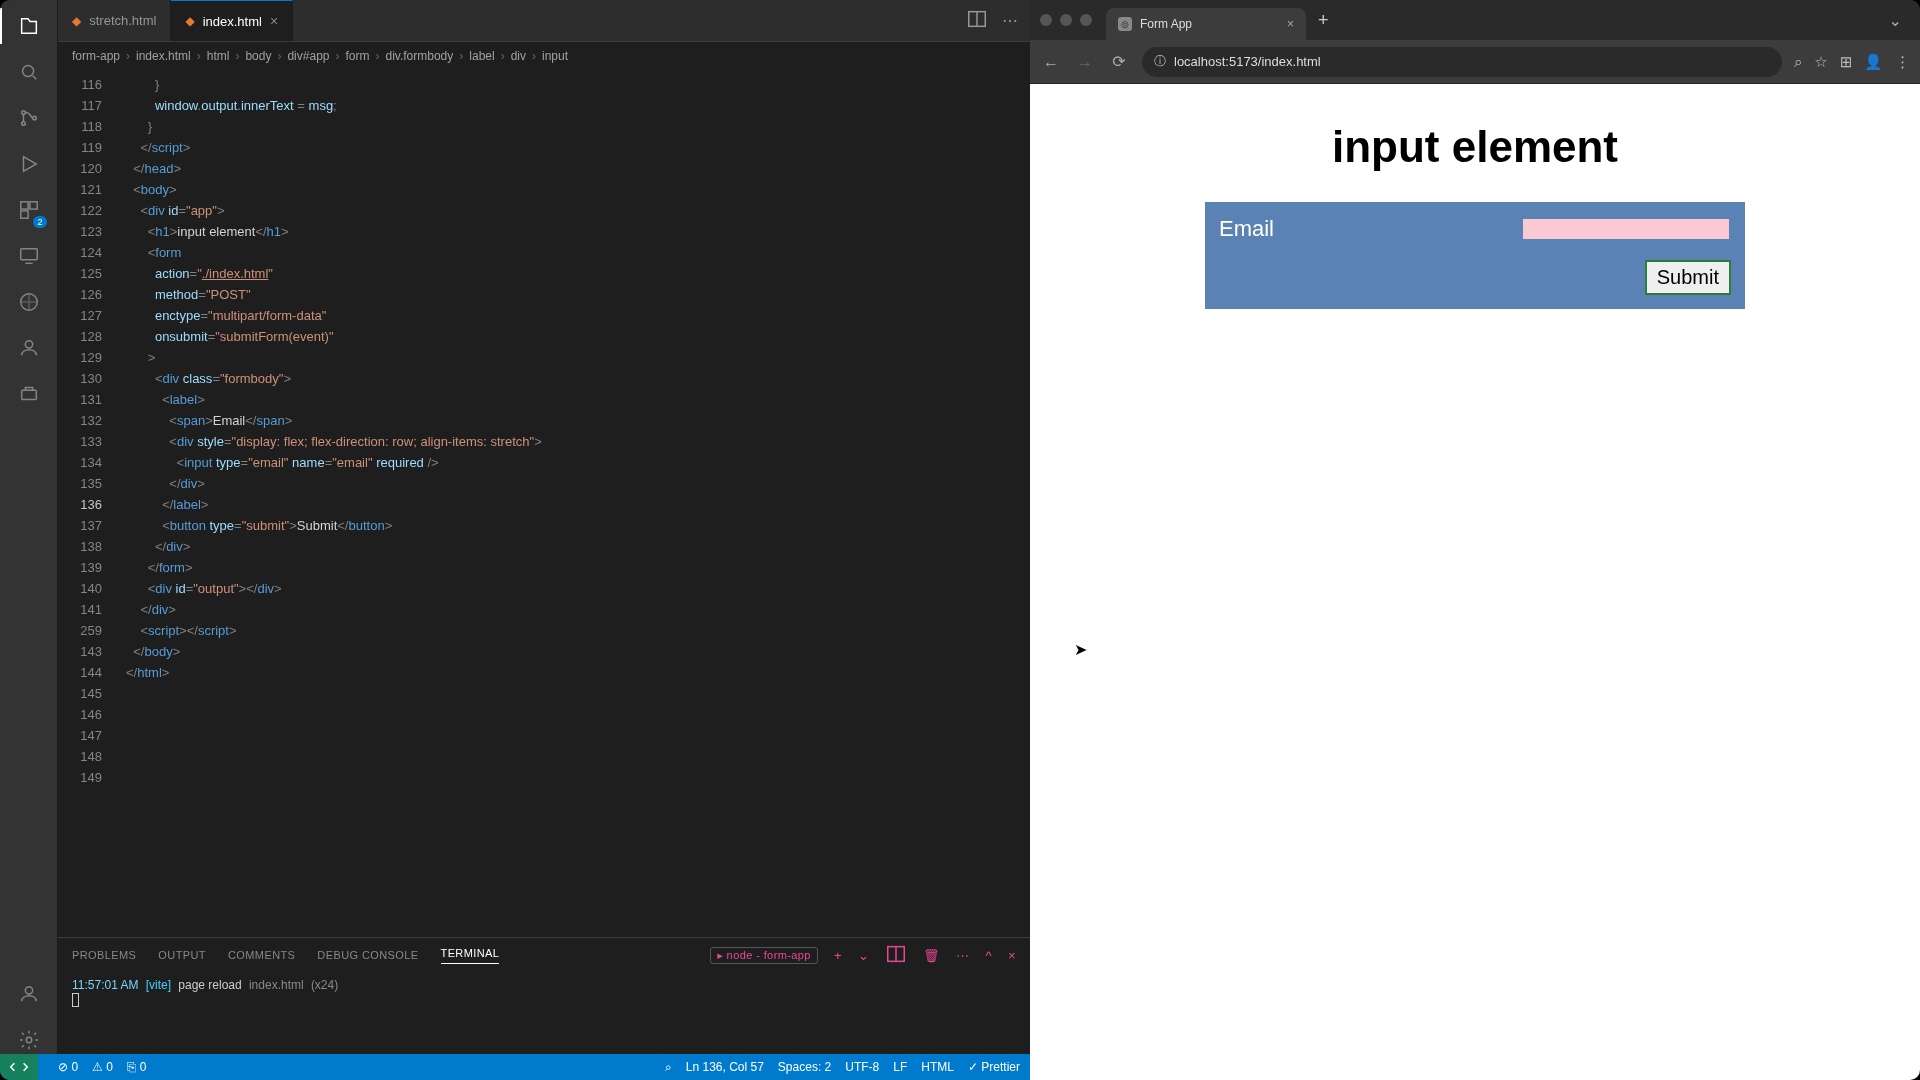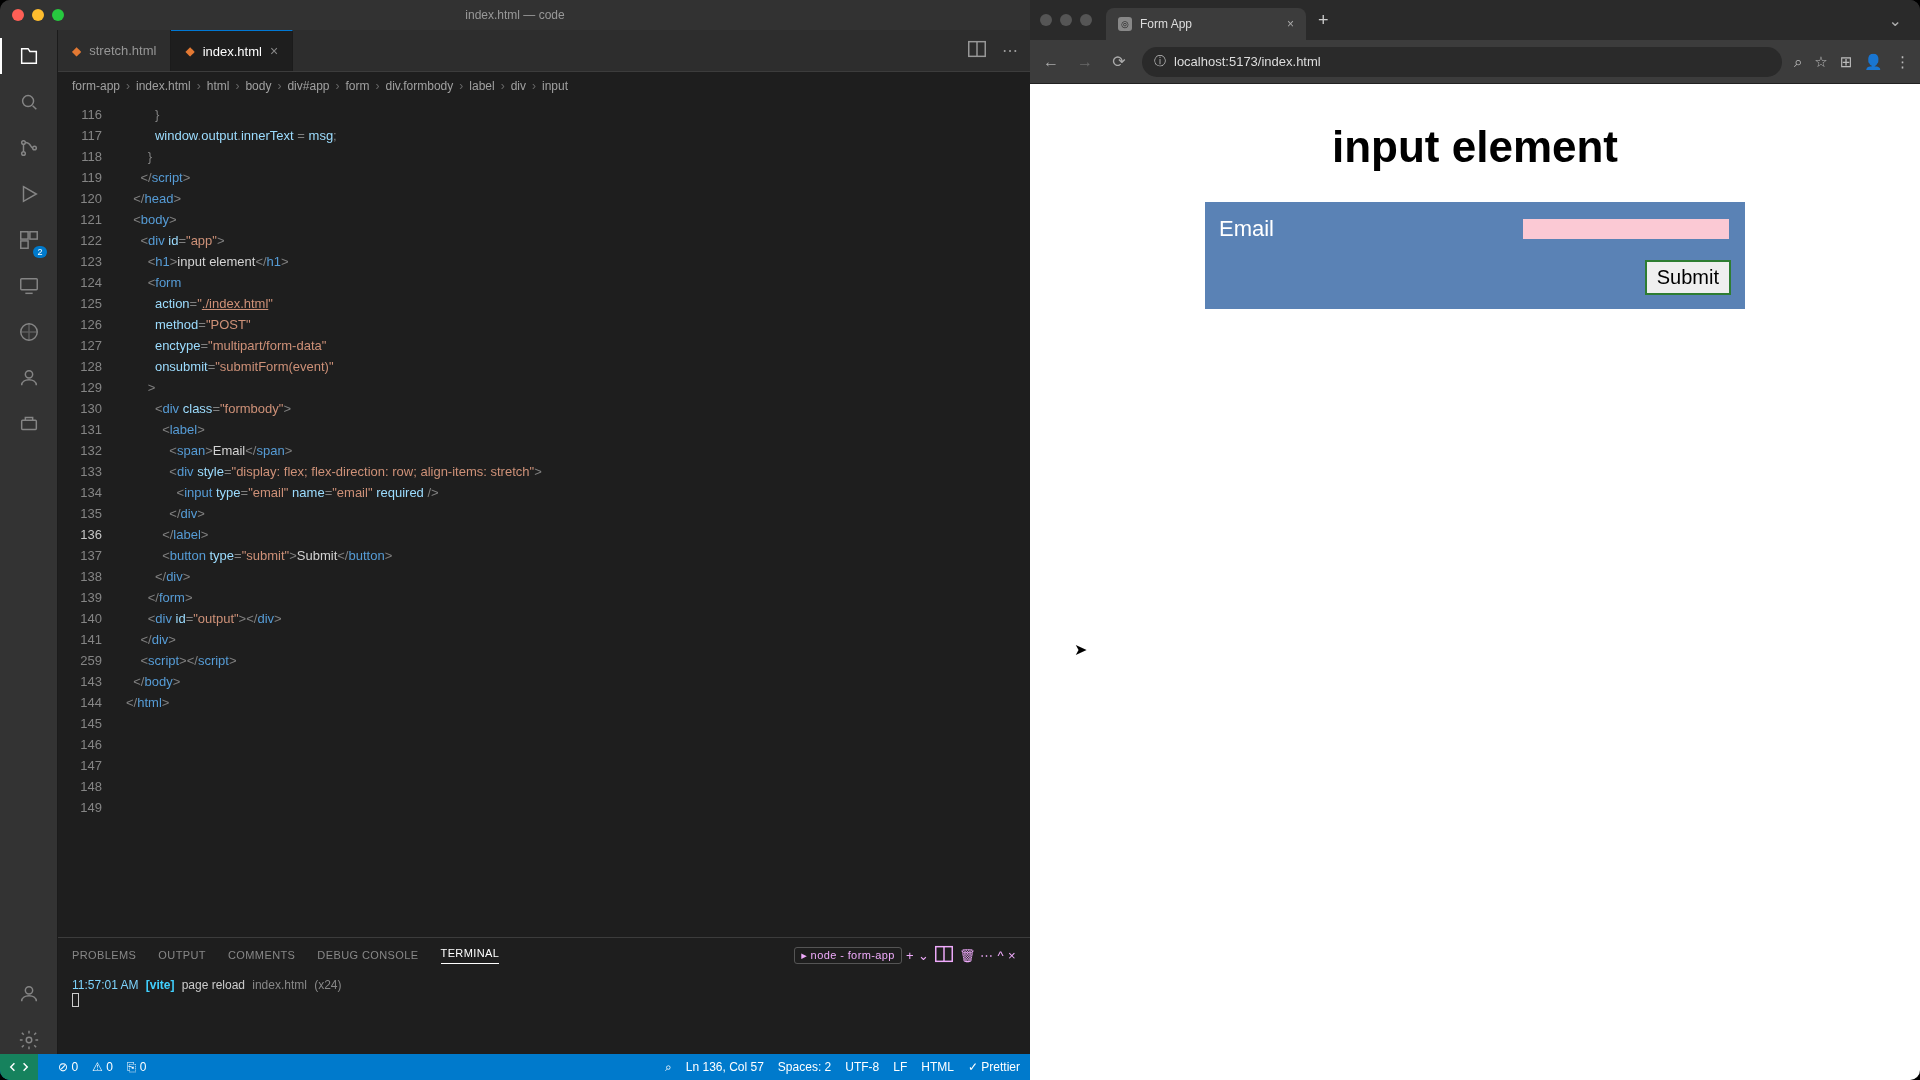--- a/index.html
+++ b/index.html
@@ -59,23 +59,23 @@
   .gutter div.cur{color:#c6c6c6}
   .code{flex:1;padding:4px 0;color:var(--tok-text);white-space:pre;overflow:hidden}
   .code .l{display:block;padding-left:6px}
   .t{color:var(--tok-tag)}.a{color:var(--tok-attr)}.s{color:var(--tok-str)}.p{color:#808080}.tx{color:#d4d4d4}
 
   .panel{height:117px;border-top:1px solid var(--vscode-border);display:flex;flex-direction:column;background:var(--vscode-bg)}
   .panel-tabs{height:34px;display:flex;align-items:center;gap:22px;padding:0 14px;font-size:11px;color:#888;letter-spacing:.4px}
   .panel-tabs span{cursor:pointer}
   .panel-tabs span.active{color:#fff;border-bottom:1px solid #fff;padding-bottom:4px}
   .panel-tabs .pspacer{flex:1}
-  .panel-tabs .picons{display:flex;align-items:center;gap:4px;color:#f0abfc;font-size:13px}
+  .panel-tabs .picons{display:flex;align-items:center;gap:16px;color:#ec4899;font-size:13px}
   .term{flex:1;padding:6px 14px;font-family:"Menlo",monospace;font-size:12px;color:#ccc}
-  .term .time{color:#7dd3fc}.term .vite{color:#41d1ff;font-weight:700}.term .file{color:#888}.term .cnt{color:#888}
+  .term .time{color:#7dd3fc}.term .vite{color:#41d1ff;font-weight:400}.term .file{color:#888}.term .cnt{color:#888}
   .cursor-block{display:inline-block;width:7px;height:14px;border:1px solid #ccc;vertical-align:middle}
 
   .statusbar{height:26px;background:var(--vscode-status);display:flex;align-items:center;color:#fff;font-size:12px;padding:0 10px;gap:14px}
   .statusbar .sspacer{flex:1}
   .status-remote{background:#16825d;height:26px;display:flex;align-items:center;padding:0 8px;margin:-0px 6px 0 -10px}
 
   
   .br-tabs{height:40px;display:flex;align-items:flex-end;padding:0 10px;background:#2a2a2a}
   .br-traffic{display:flex;gap:8px;align-self:center;margin-right:14px}
   .br-traffic span{width:12px;height:12px;border-radius:50%;background:#555}
@@ -103,28 +103,20 @@
   .fsubmit{background:#efefef;border:2px solid #2e7d32;font-size:20px;padding:4px 10px;color:#000;cursor:pointer}
 
   .mouse-cursor{position:absolute;left:1074px;top:640px;font-size:16px;color:#000;pointer-events:none}
 
   svg{width:22px;height:22px;stroke:currentColor;fill:none;stroke-width:1.6}
 </style>
 </head>
 <body>
 
 <div class="app-left">
-  <div class="mac-title">
-    <div class="traffic">
-      <span class="t-red"></span>
-      <span class="t-yel"></span>
-      <span class="t-grn"></span>
-    </div>
-    <div class="title">index.html — code</div>
-  </div>
 
   <div class="vscode-body">
     <div class="activity-bar">
       <div class="aicon active">
           <svg viewBox="0 0 24 24">
             <path d="M4 4h7l2 3h7v13H4z"></path>
           </svg>
         </div>
       <div class="aicon">
           <svg viewBox="0 0 24 24">

